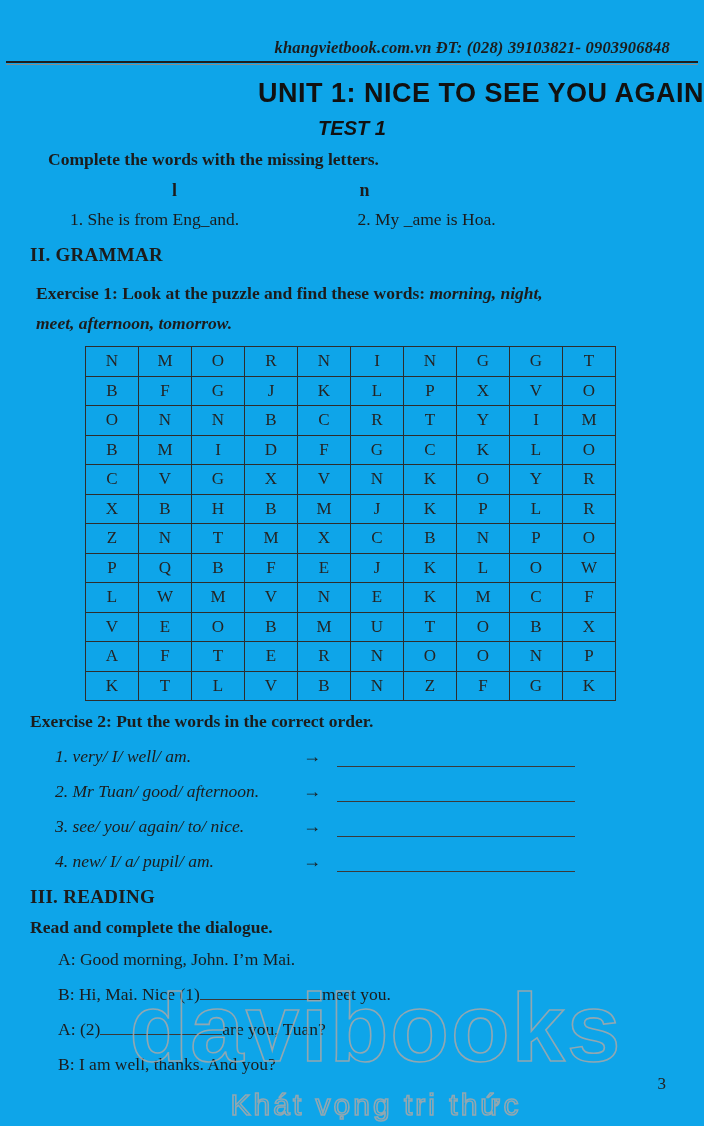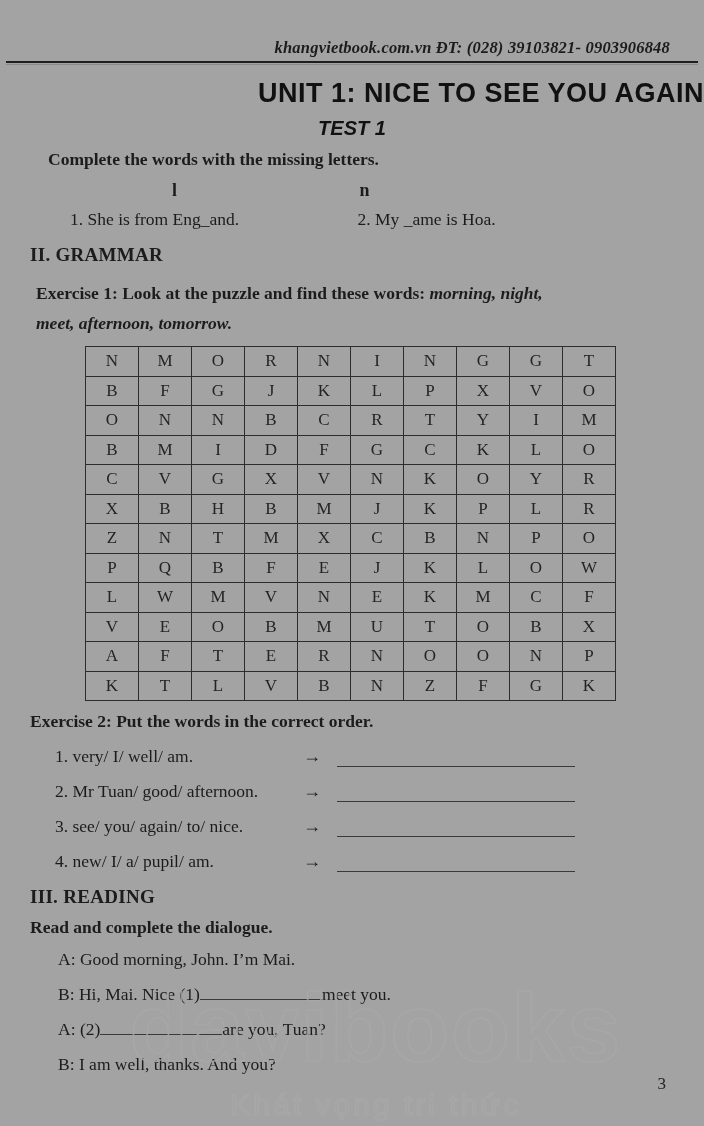--- a/index.html
+++ b/index.html
@@ -2,21 +2,21 @@
 <html><head>
 <meta charset="utf-8">
 <style>
   * { margin: 0; padding: 0; box-sizing: border-box; }
   html, body { background: #e8e8e8; }
   .page {
     position: relative;
     width: 704px;
     height: 1126px;
     margin: 0 auto;
-    background: #a3a3a3;
+    background: #0ea5e9;
     color: #1c1c1c;
     font-family: "Liberation Serif", serif;
     overflow: hidden;
   }
   
   .header { padding: 38px 34px 0 0; text-align: right; }
   .header-text {
     font-style: italic; font-weight: bold;
     font-size: 16.5px; letter-spacing: 0.2px;
     white-space: nowrap;
@@ -91,21 +91,21 @@
     font-size: 17.5px;
     font-weight: bold;
   }
   .ex2-item {
     margin: 9px 0 0 55px;
     font-size: 17.5px;
     height: 26px;
     display: flex;
     align-items: flex-end;
   }
-  .ex2-text { display: inline-block; width: 248px; }
+  .ex2-text { display: inline-block; width: 248px; font-style: italic; }
   .ex2-arrow { display: inline-block; width: 26px; font-size: 18px; }
   .write-line {
     display: inline-block;
     width: 238px;
     border-bottom: 1.6px solid #3a3a3a;
     height: 18px;
     margin-left: 8px;
   }
   
   .dialogue-line {

